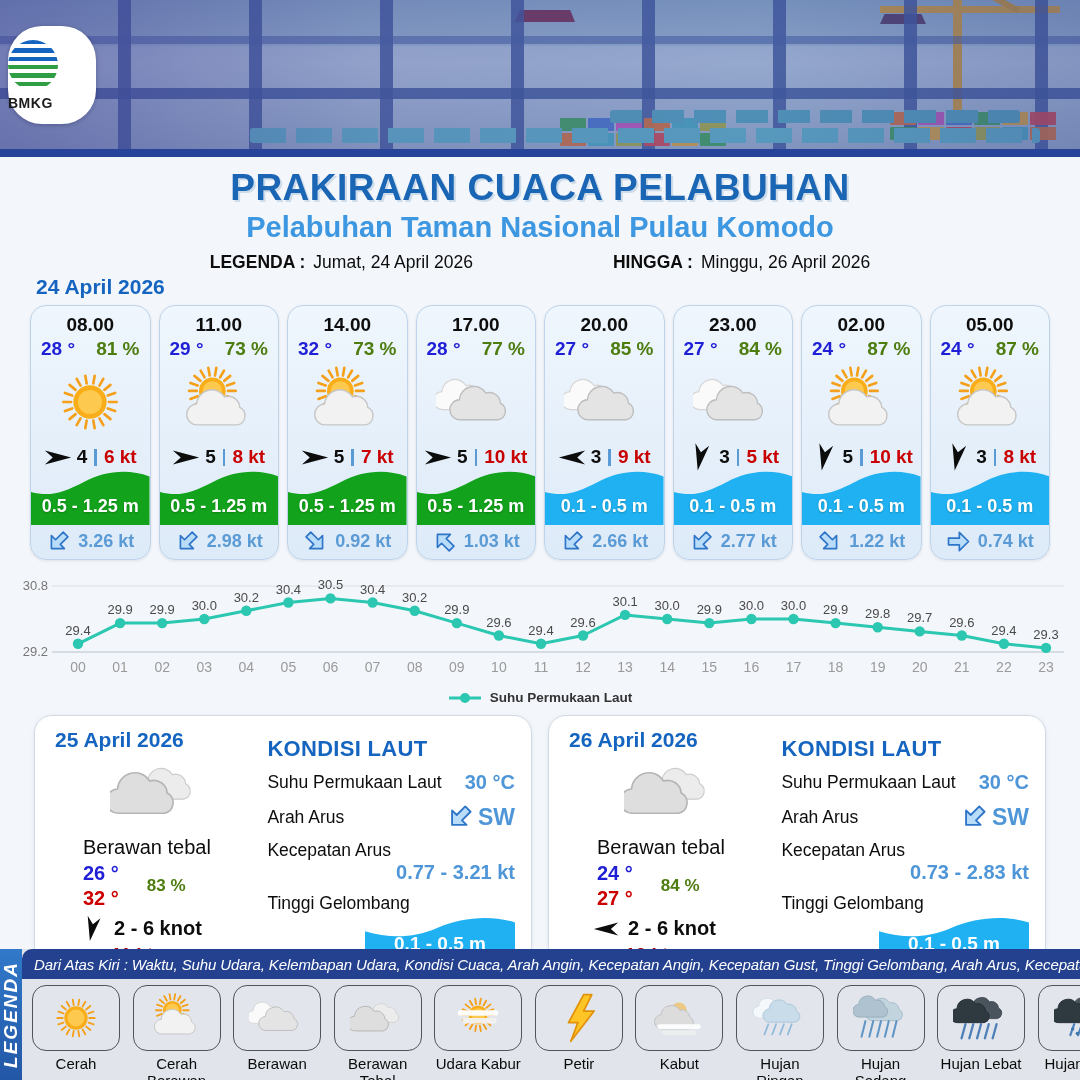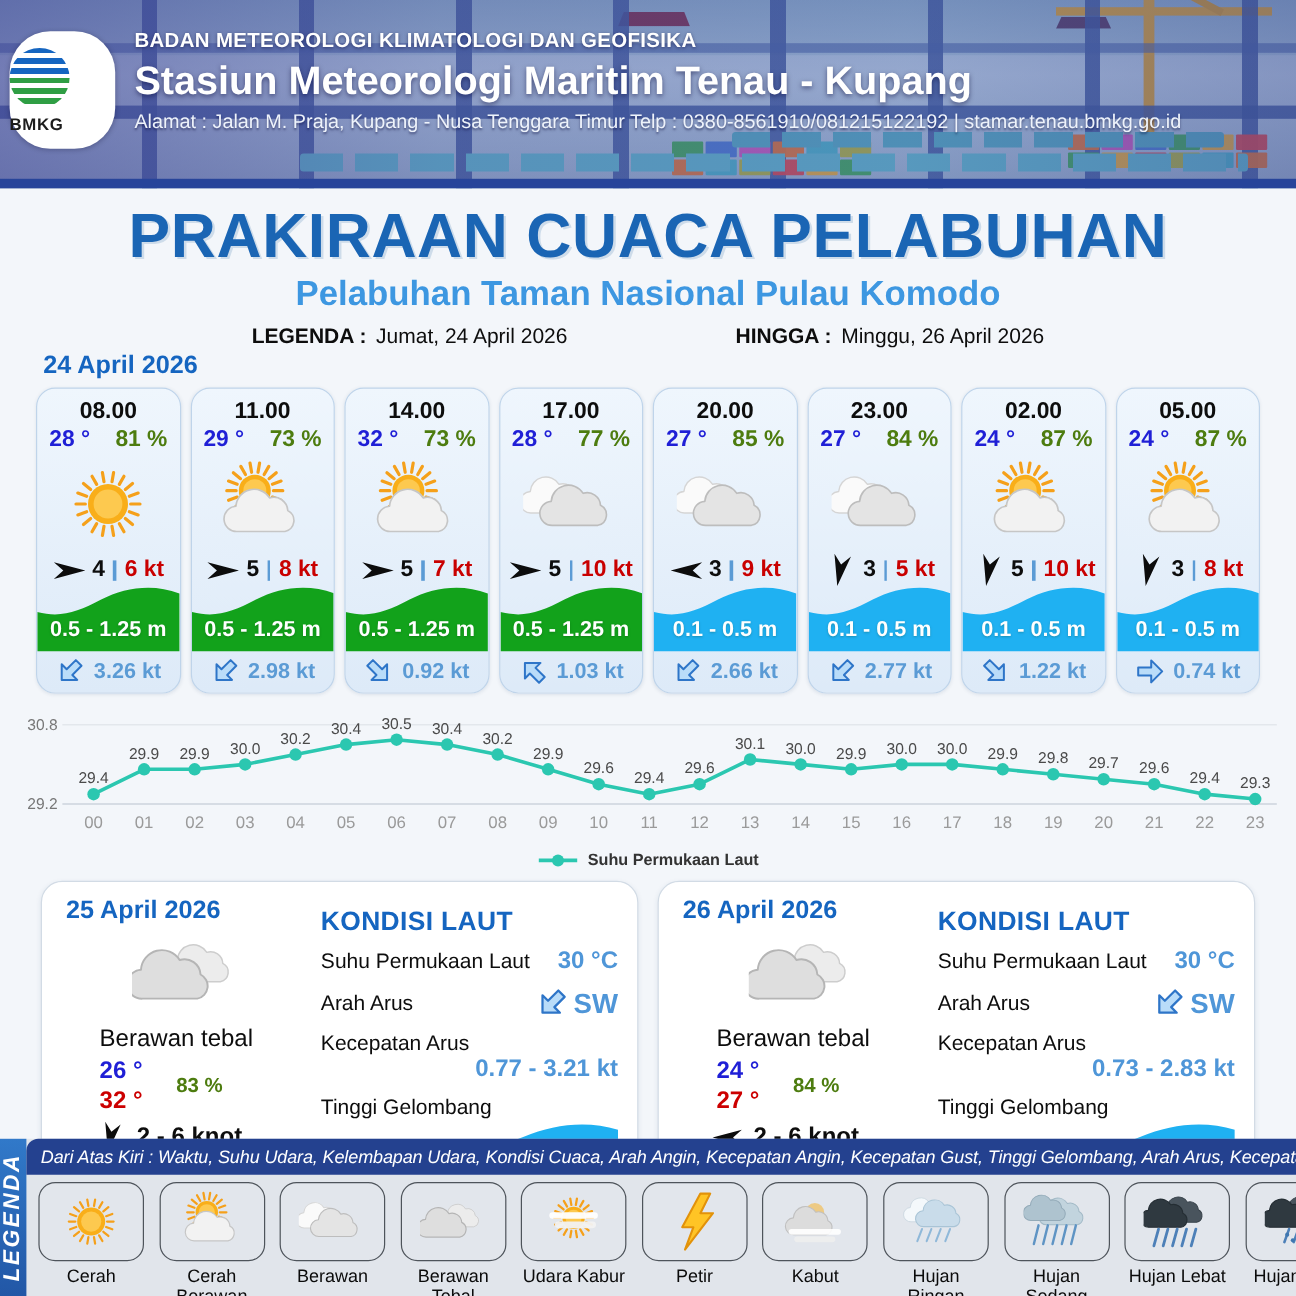--- a/index.html
+++ b/index.html
@@ -35,21 +35,21 @@
         background:linear-gradient(180deg,#1565c0 0 9%,#ffffff 9% 17%,#1565c0 17% 26%,#ffffff 26% 34%,#1565c0 34% 43%,#ffffff 43% 50%,
         #2f9e44 50% 59%,#ffffff 59% 67%,#2f9e44 67% 76%,#ffffff 76% 84%,#2f9e44 84% 93%,#ffffff 93%);}
   .logo-text{margin-top:5px;font-weight:bold;font-size:14px;color:#1c1c1c;letter-spacing:.5px;}
   .hero-text{position:absolute;left:112px;top:24px;z-index:4;color:#fff;}
   .hero-org{font-size:17px;font-weight:bold;letter-spacing:.3px;text-shadow:0 1px 3px rgba(0,0,50,.5);}
   .hero-station{font-size:33px;font-weight:bold;margin-top:4px;text-shadow:0 2px 4px rgba(0,0,50,.5);}
   .hero-address{font-size:16.5px;margin-top:7px;color:#eef3fb;text-shadow:0 1px 2px rgba(0,0,50,.5);}
 
   
   .titles{position:relative;text-align:center;padding-top:10px;}
-  .main-title{margin:0;font-size:52px;font-weight:800;color:#1a65b4;letter-spacing:.5px;
+  .main-title{margin:0;font-size:37px;font-weight:800;color:#1a65b4;letter-spacing:.5px;
         text-shadow:2px 2px 0 rgba(175,198,220,.55);}
   .sub-title{margin:2px 0 0 0;font-size:29px;font-weight:bold;color:#3d97e1;}
   .valid-row{display:flex;justify-content:center;gap:140px;margin-top:8px;font-size:17.5px;color:#0d0d0d;}
   .valid-row b{font-weight:bold;margin-right:8px;}
   .date-label{position:absolute;left:36px;bottom:-26px;font-size:21px;font-weight:bold;color:#1565c0;}
 
   
   .cards{display:flex;gap:8px;padding:0 30px;margin-top:32px;}
   .card{flex:1;position:relative;height:253px;border-radius:16px;border:1px solid #bfd4ea;
         background:linear-gradient(180deg,#eff6fd 0%,#ddeaf8 100%);overflow:hidden;
@@ -157,25 +157,20 @@
         <div class="cbox" style="right:164px;top:127px;background:#3fae5a"></div>
         <div class="cbox" style="left:700px;top:133px;background:#3fae5a"></div>
       </div>
     <div class="chairs"></div>
     <div class="chairs2"></div>
     <div class="overlay"></div>
     <div class="bottom-strip"></div>
     <div class="logo-blob">
       <div class="emblem"></div>
       <div class="logo-text">BMKG</div>
-    </div>
-    <div class="hero-text">
-      <div class="hero-org">BADAN METEOROLOGI KLIMATOLOGI DAN GEOFISIKA</div>
-      <div class="hero-station">Stasiun Meteorologi Maritim Tenau - Kupang</div>
-      <div class="hero-address">Alamat : Jalan M. Praja, Kupang - Nusa Tenggara Timur Telp : 0380-8561910/081215122192  | stamar.tenau.bmkg.go.id</div>
     </div>
   </header>
 
   <section class="titles">
     <h1 class="main-title">PRAKIRAAN CUACA PELABUHAN</h1>
     <h2 class="sub-title">Pelabuhan Taman Nasional Pulau Komodo</h2>
     <div class="valid-row">
       <span><b>LEGENDA :</b><span>Jumat, 24 April 2026</span></span>
       <span><b>HINGGA :</b><span>Minggu, 26 April 2026</span></span>
     </div>

